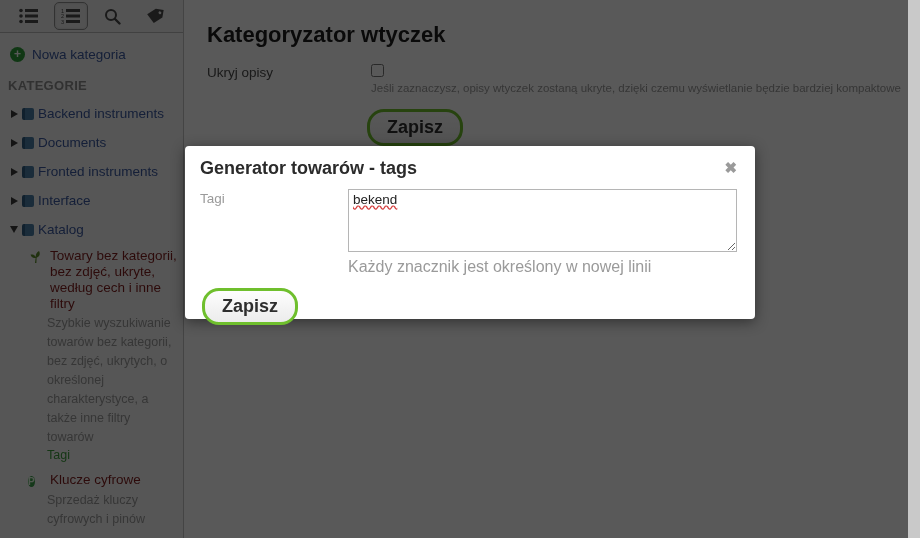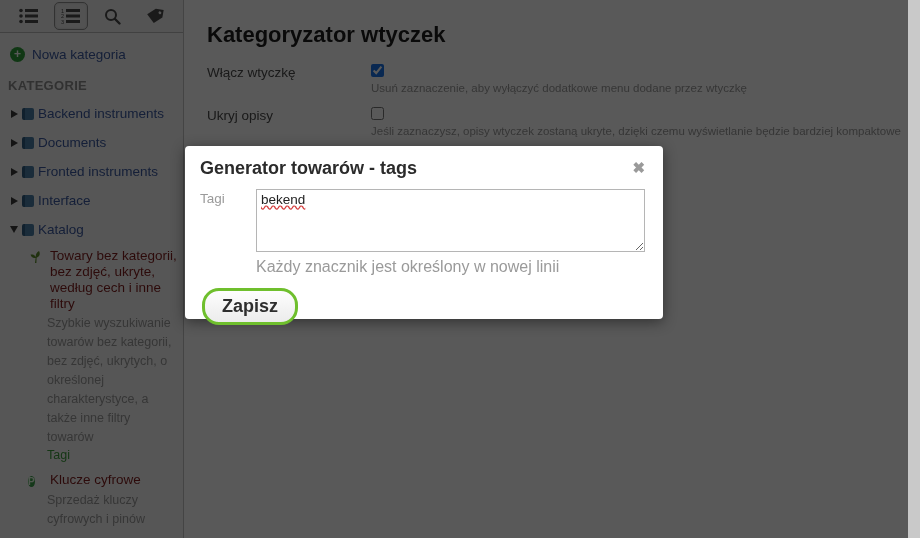--- a/index.html
+++ b/index.html
@@ -53,21 +53,21 @@
 
   .btn-save { display:inline-block; border:3px solid #6fbf2d; border-radius:17px;
     background:linear-gradient(#fdfdfd,#ececec); padding:5px 17px; font-weight:bold;
     font-size:18px; color:#2e2e2e; cursor:pointer; font-family:"Liberation Sans",sans-serif; }
   .main .btn-save { margin-left:160px; margin-top:2px; }
 
   
   .overlay { position:absolute; inset:0; background:rgba(0,0,0,0.65); z-index:10; }
   .scroll-strip { position:absolute; right:0; top:0; width:12px; height:538px; background:#c9c9c9; }
 
-  .modal { position:absolute; left:185px; top:146px; width:478px; height:173px; background:#fff;
+  .modal { position:absolute; left:185px; top:146px; width:570px; height:173px; background:#fff;
     z-index:20; border-radius:4px; box-shadow:0 3px 14px rgba(0,0,0,.45); padding:12px 18px 0 15px; }
   .modal-head { display:flex; align-items:flex-start; justify-content:space-between; margin-bottom:10px; }
   .modal-title { font-size:18px; font-weight:bold; color:#2b2b2b; }
   .modal-close { color:#9a9a9a; font-size:15px; font-weight:bold; cursor:pointer; line-height:15px; margin-top:2px; }
   .modal-row { display:flex; }
   .modal-row .lbl { width:151px; color:#9a9a9a; font-size:13.5px; padding-top:2px; }
   .field-col { flex:1;margin-left:20px; }
   .field-col textarea { width:389px; height:63px; border:1px solid #b5b5b5; resize:both;
     font-family:"Liberation Sans",sans-serif; font-size:13.5px; color:#222; padding:2px 4px;
     text-decoration:underline wavy #d43c3c; text-decoration-skip-ink:none; outline:none; }
@@ -171,27 +171,20 @@
         <div class="desc">Sprzedaż kluczy cyfrowych i pinów</div>
 
       </div>
 
     </div>
   </div>
 
   <div class="main">
     <div class="page-title">Kategoryzator wtyczek</div>
 
-    <div class="form-row">
-      <div class="lbl">Włącz wtyczkę</div>
-      <div class="ctrl">
-        <input type="checkbox" checked="" style="">
-        <div class="hint">Usuń zaznaczenie, aby wyłączyć dodatkowe menu dodane przez wtyczkę</div>
-      </div>
-    </div>
 
     <div class="form-row">
       <div class="lbl">Ukryj opisy</div>
       <div class="ctrl">
         <input type="checkbox" style="">
         <div class="hint">Jeśli zaznaczysz, opisy wtyczek zostaną ukryte, dzięki czemu wyświetlanie będzie bardziej kompaktowe</div>
       </div>
     </div>
 
     <button class="btn-save">Zapisz</button>

